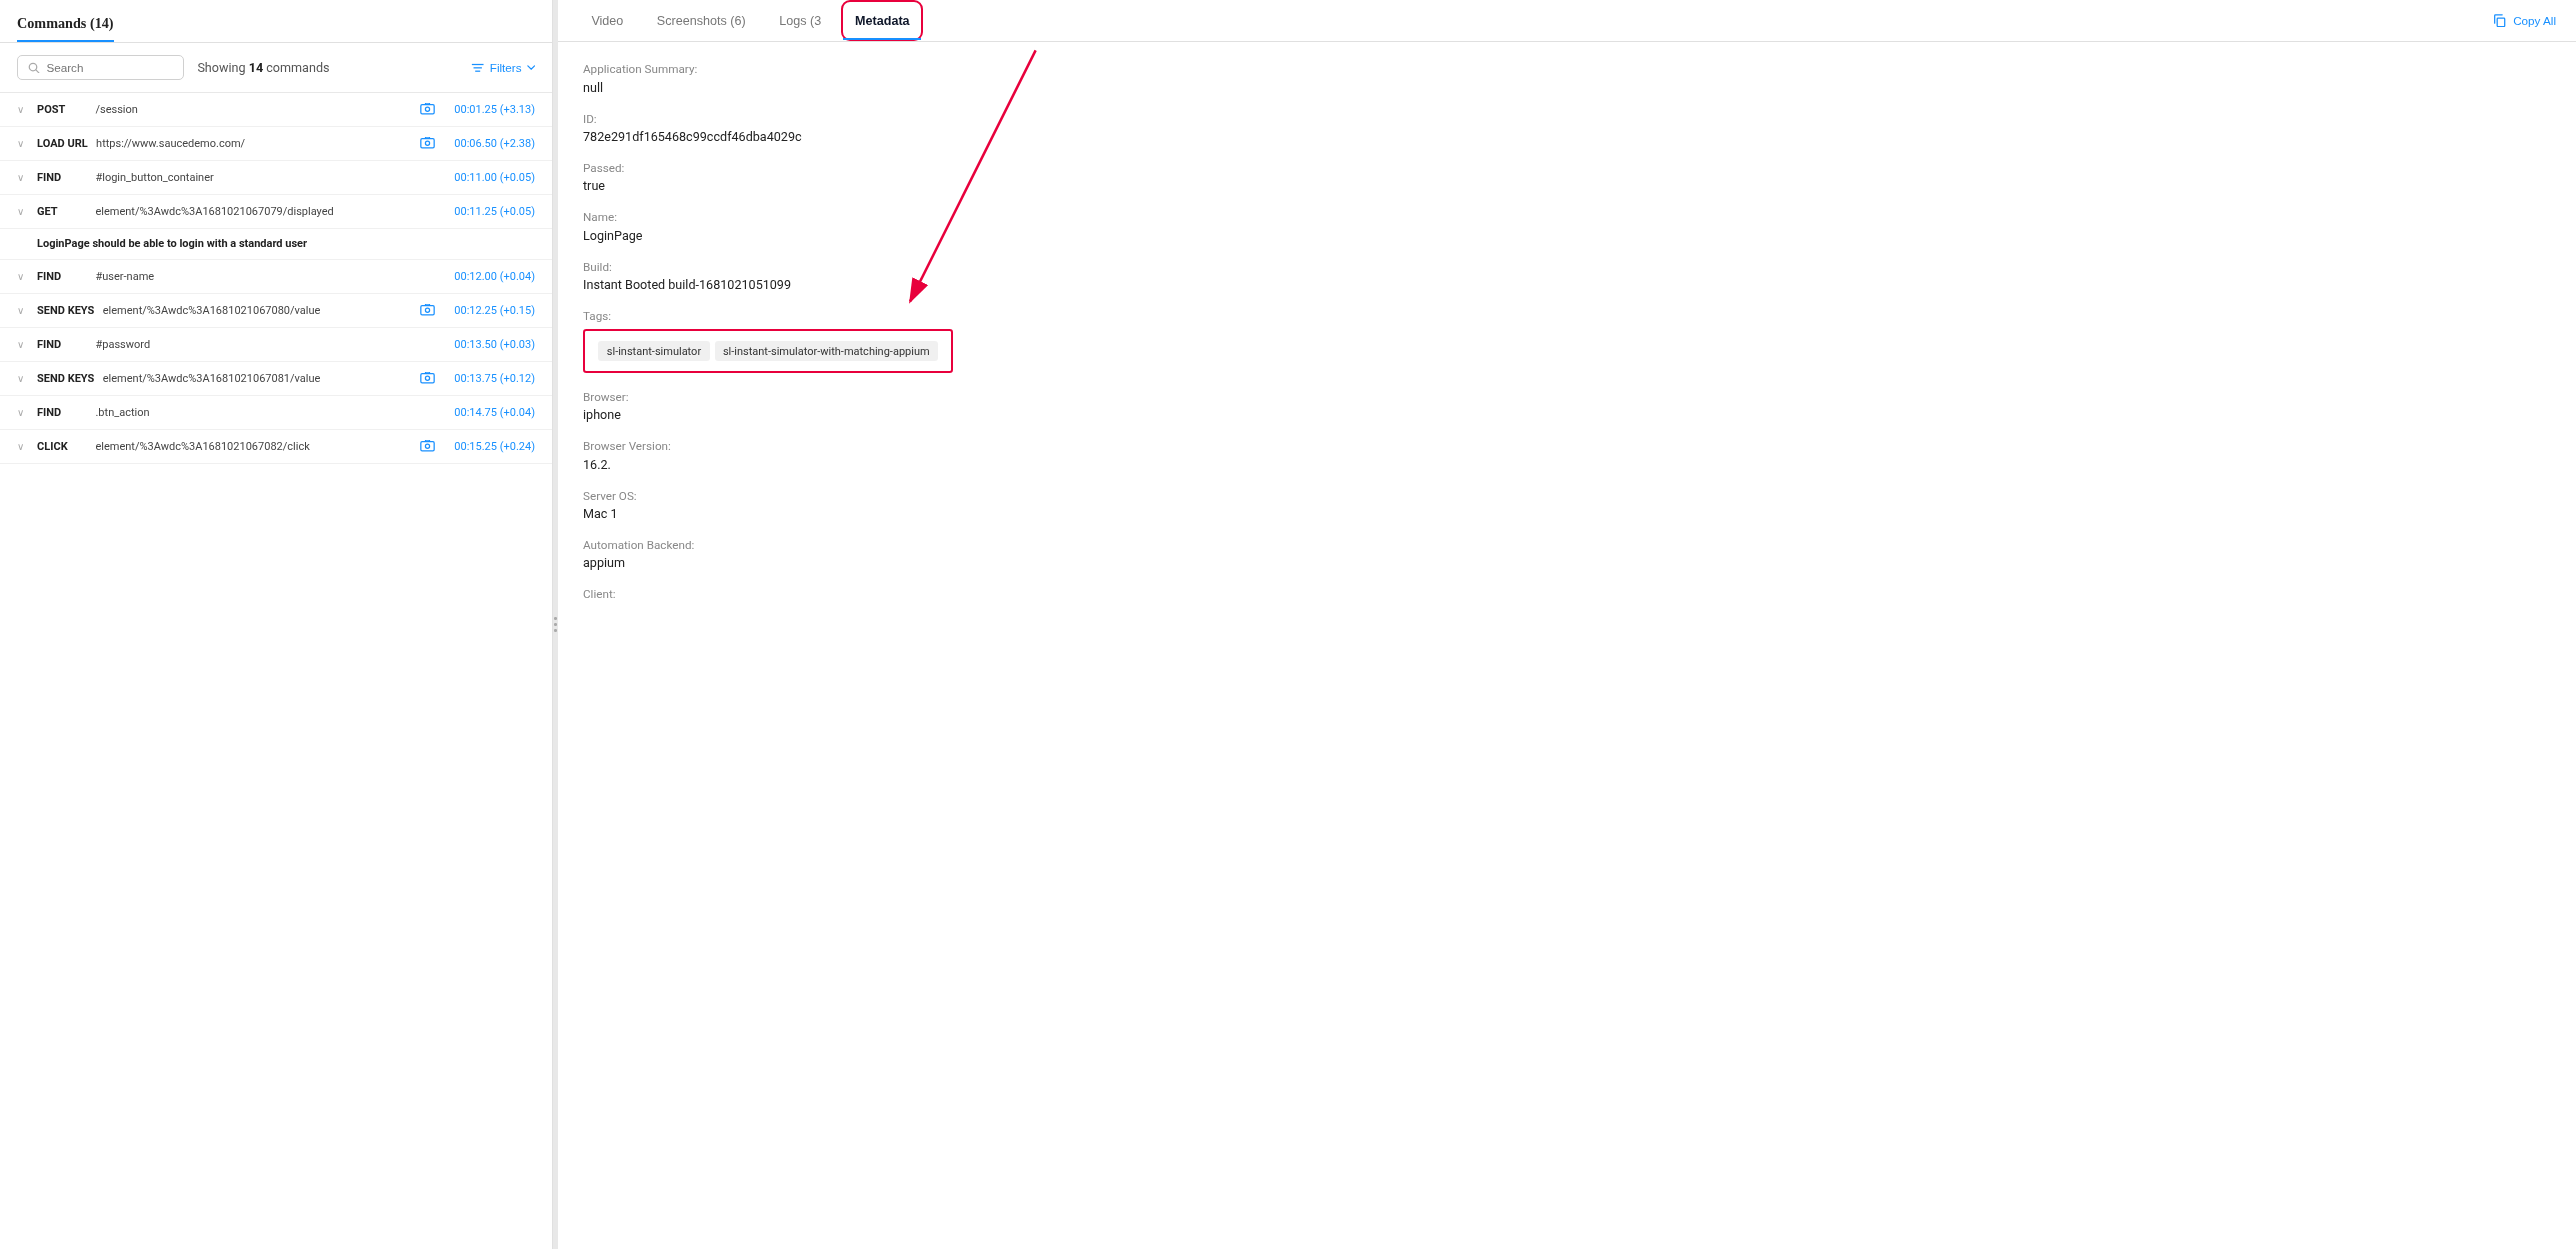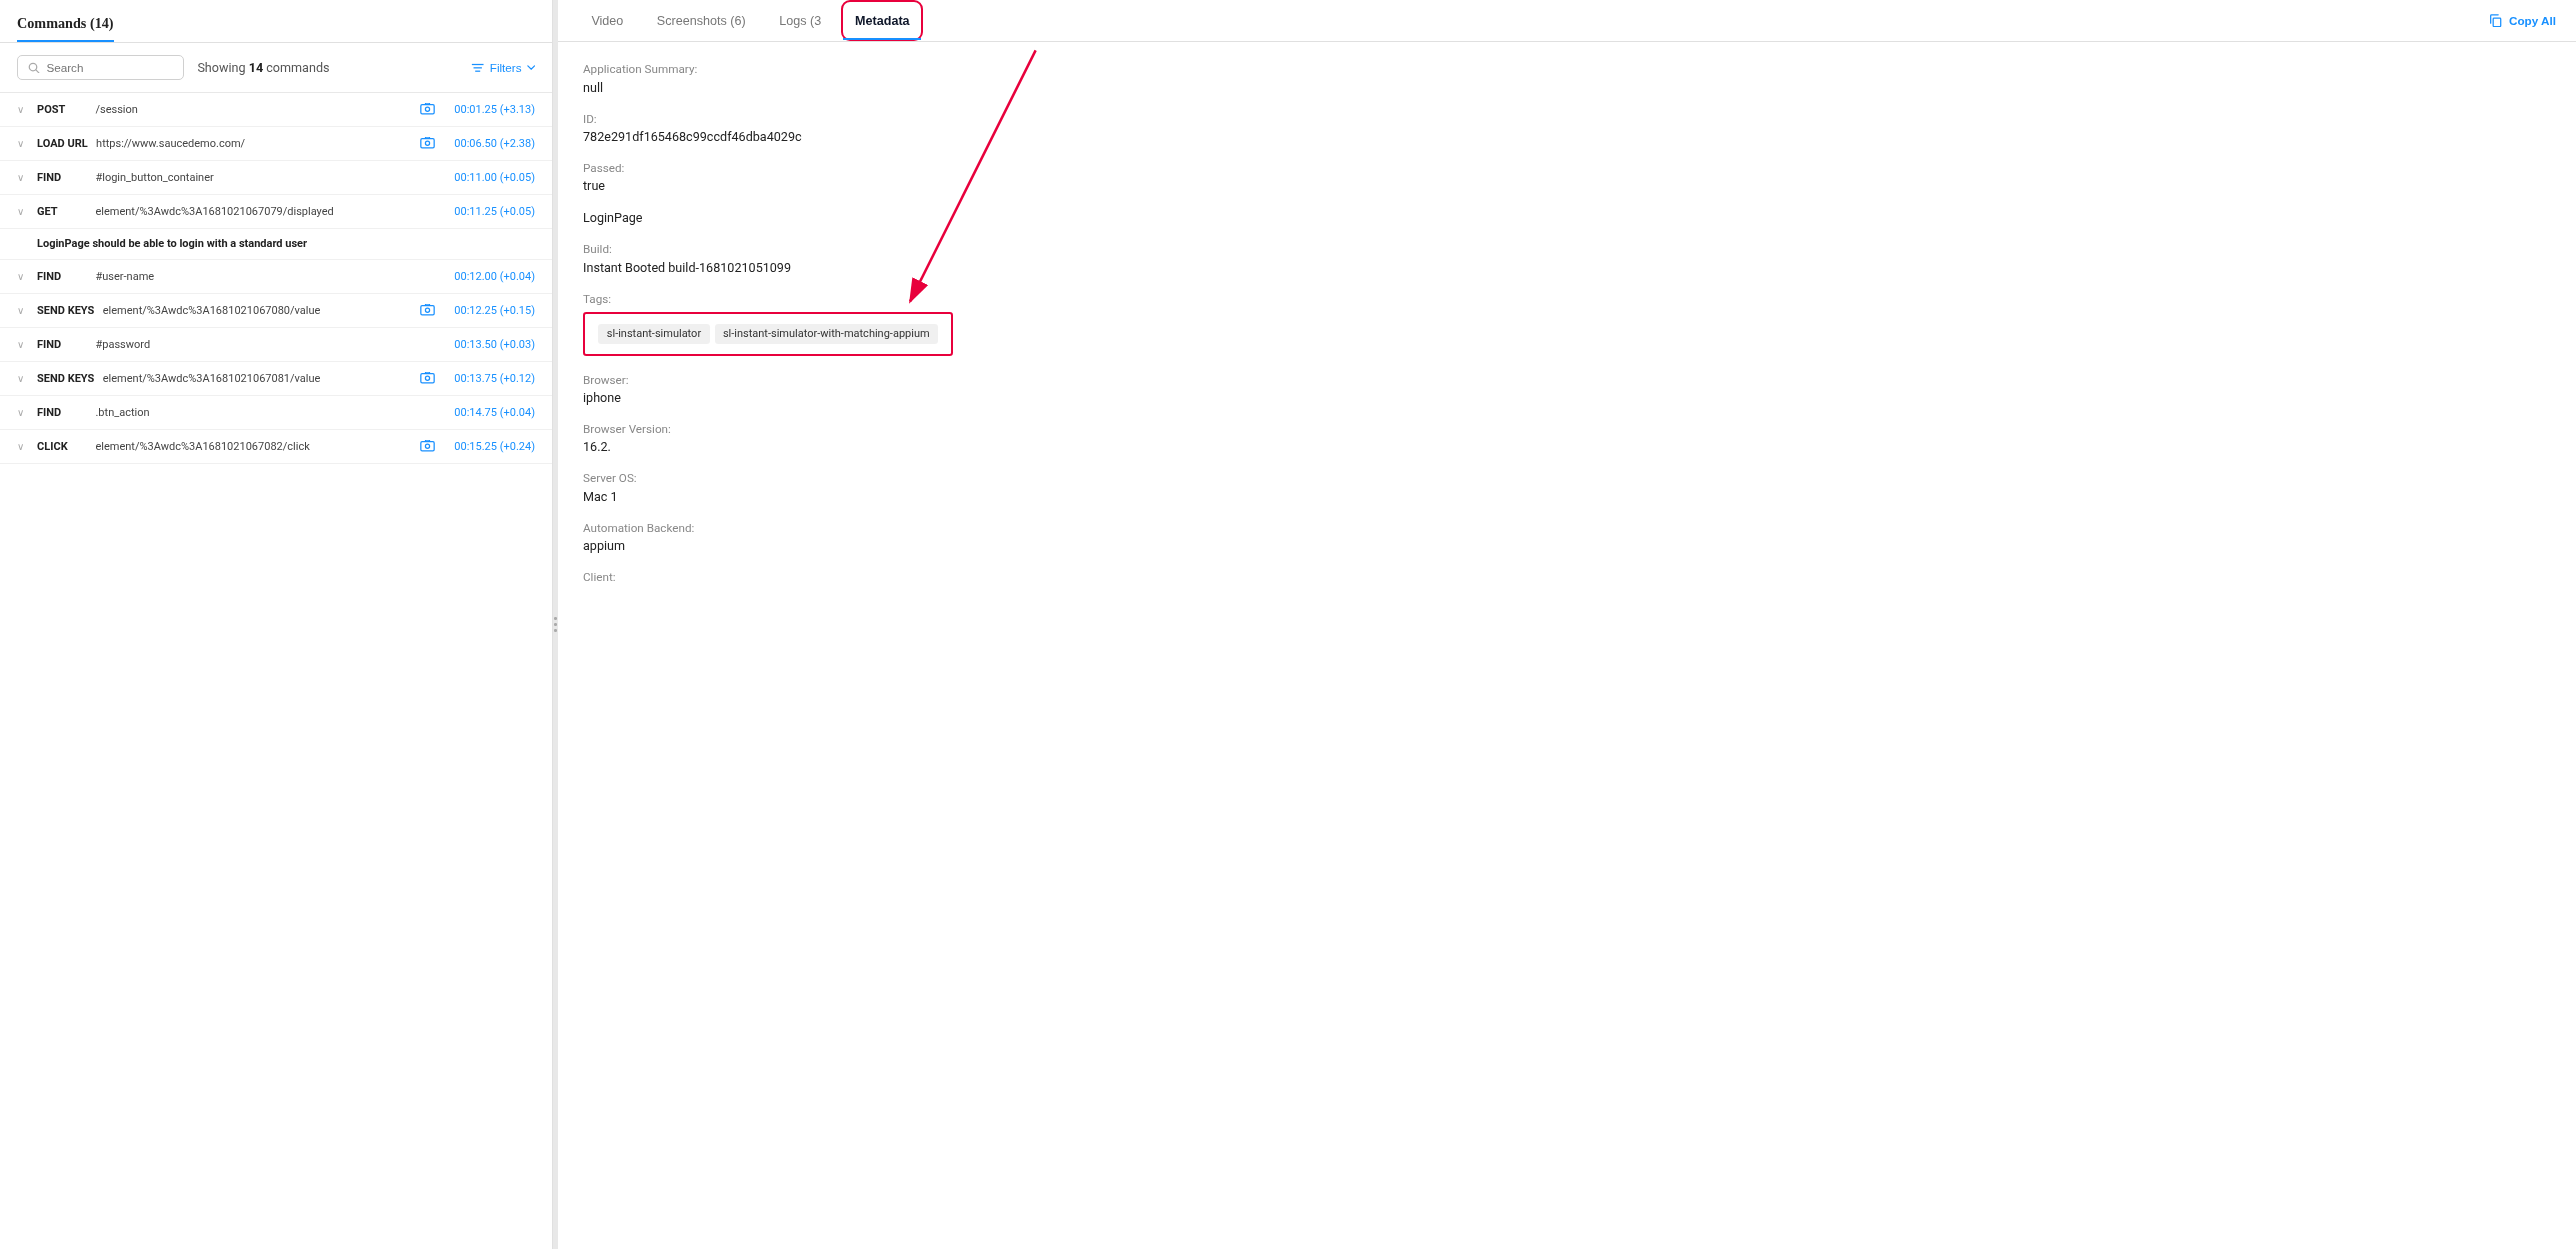--- a/index.html
+++ b/index.html
@@ -238,21 +238,21 @@
     .copy-all-btn {
       margin-left: auto;
       display: flex;
       align-items: center;
       gap: 6.7px;
       font-size: 11.7px;
       color: #1890ff;
       cursor: pointer;
       border: none;
       background: none;
-      font-weight: 700;
+      font-weight: 400;
     }
 
     .right-content {
       flex: 1;
       overflow-y: auto;
       padding: 20px 25px;
       position: relative;
     }
 
     .metadata-field {
@@ -470,20 +470,21 @@
       <div class="metadata-label">ID:</div>
       <div class="metadata-value">782e291df165468c99ccdf46dba4029c</div>
     </div>
 
     <div class="metadata-field">
       <div class="metadata-label">Passed:</div>
       <div class="metadata-value">true</div>
     </div>
 
     <div class="metadata-field">
+      <div class="metadata-label">Name:</div>
       <div class="metadata-value">LoginPage</div>
     </div>
 
     <div class="metadata-field">
       <div class="metadata-label">Build:</div>
       <div class="metadata-value">Instant Booted build-1681021051099</div>
     </div>
 
     <div class="metadata-field">
       <div class="metadata-label">Tags:</div>

